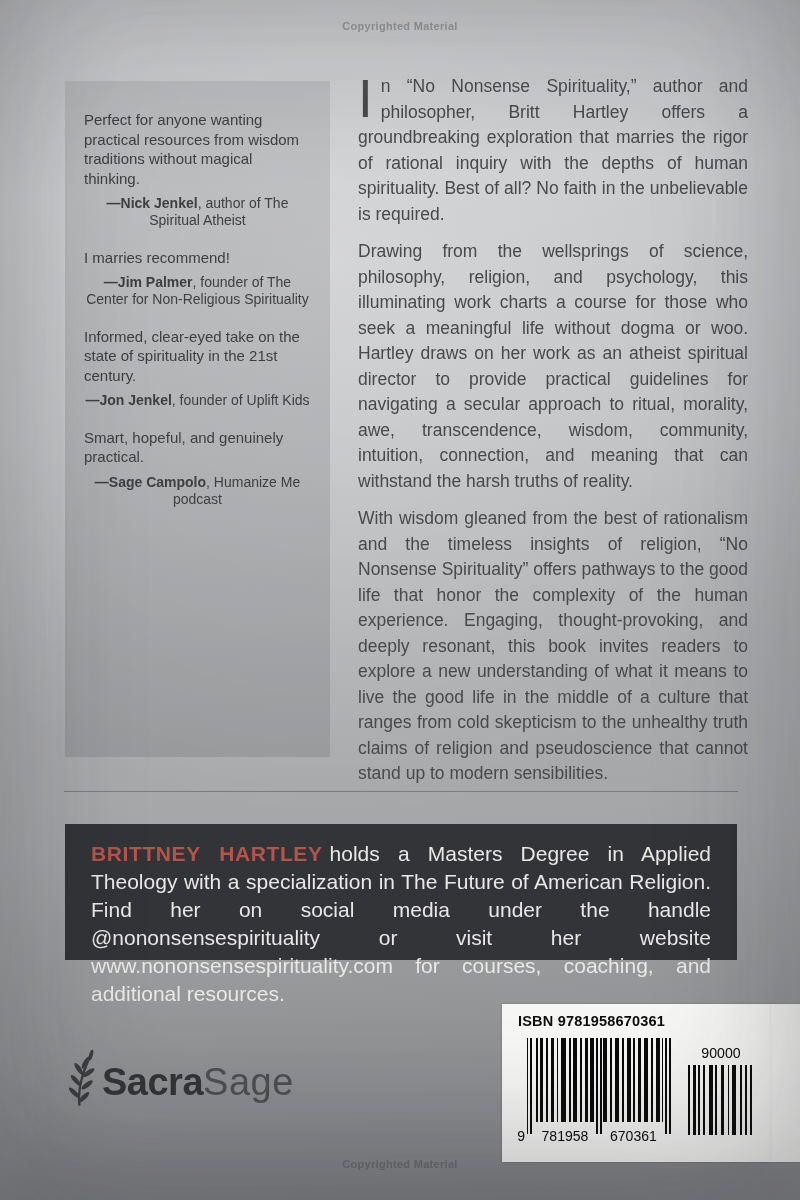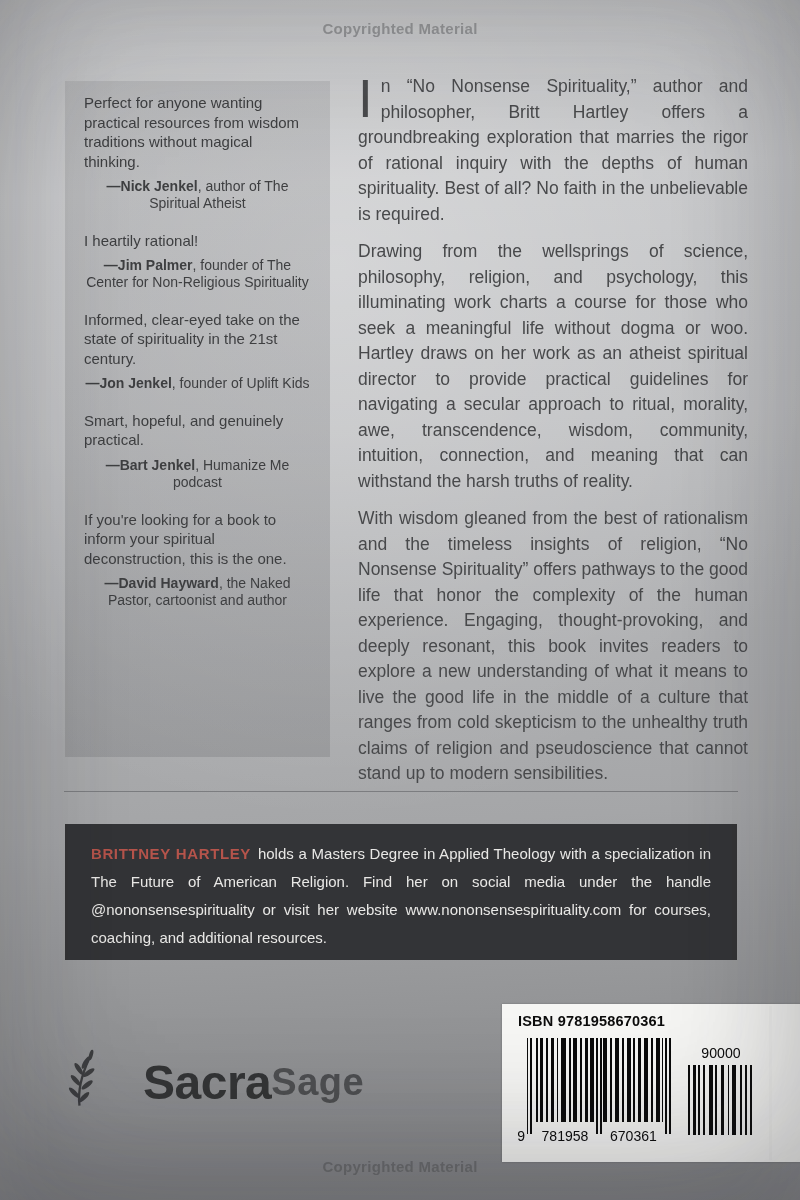--- a/index.html
+++ b/index.html
@@ -12,29 +12,29 @@
     background:
       radial-gradient(120% 80% at 42% 22%, rgba(255,255,255,0.30), rgba(255,255,255,0) 58%),
       linear-gradient(177deg,#b3b4b6 0%,#c5c6c8 16%,#bdbec0 36%,#aeafb1 54%,#a5a6a8 68%,#939496 84%,#838487 100%);
   }
   .cover::after{
     content:"";position:absolute;inset:0;pointer-events:none;
     box-shadow:inset 0 0 150px rgba(40,40,45,.22), inset 0 -70px 120px rgba(30,30,35,.16), inset 0 40px 80px rgba(255,255,255,.10);
   }
   .copyright{
     position:absolute;left:0;width:100%;text-align:center;
-    font-size:15px;font-weight:700;letter-spacing:.3px;
+    font-size:11px;font-weight:700;letter-spacing:.3px;
   }
   .copyright.top{top:20px;color:#8b8c8e;}
   .copyright.bottom{top:1158px;color:#68696b;opacity:.85;}
 
   
   .quotes-panel{
     position:absolute;left:65px;top:81px;width:265px;height:676px;
-    box-sizing:border-box;padding:12px 19px 18px 19px;
+    box-sizing:border-box;padding:29px 19px 18px 19px;
     background:linear-gradient(180deg, rgba(122,123,126,.22), rgba(112,113,116,.30));
     color:#3e3f41;
   }
   .quote{margin:0 0 7px 0;font-size:15px;line-height:1.3;text-align:left;}
   .attr{margin:0 0 19px 0;font-size:14px;line-height:1.2;text-align:center;}
   .attr .attr-name{font-weight:700;}
 
   
   .body-copy{
     position:absolute;left:358px;top:74px;width:390px;
@@ -45,21 +45,21 @@
     float:left;font-size:53px;line-height:.82;padding:3px 8px 0 0;font-weight:400;
   }
 
   .divider{position:absolute;left:64px;top:791px;width:674px;height:1px;background:rgba(88,89,92,.55);}
 
   
   .bio-box{
     position:absolute;left:65px;top:824px;width:672px;height:136px;
     box-sizing:border-box;padding:16px 26px;
     background:#333437;color:#e9e8e6;
-    font-size:15px;line-height:28px;text-align:justify;
+    font-size:21px;line-height:28px;text-align:justify;
   }
   .bio-box p{margin:0;}
   .bio-name{font-weight:700;letter-spacing:.6px;margin-right:7px;}
 
   
   .barcode-box{
     position:absolute;left:502px;top:1004px;width:312px;height:158px;
     background:#f6f6f4;box-shadow:0 0 2px rgba(0,0,0,.25);
   }
   .barcode-sliver{position:absolute;left:769px;top:1006px;width:3px;height:154px;background:#f2f2f0;}
@@ -67,52 +67,48 @@
   .ean-main{position:absolute;left:13px;top:34px;}
   .ean-supp{position:absolute;left:186px;top:42px;}
   .barcode-box svg text{font-family:"Liberation Sans",sans-serif;fill:#0b0b0b;}
 
   
   .publisher-logo{
     position:absolute;left:58px;top:1044px;height:76px;
     display:flex;align-items:center;
   }
   .logo-icon{margin-right:-2px;margin-top:-8px;}
-  .logo-bold{font-size:48px;font-weight:700;color:#343536;letter-spacing:-.5px;margin-left:41px;}
-  .logo-light{font-size:38px;font-weight:700;color:#4e4f51;letter-spacing:.5px;}
+  .logo-bold{font-size:38px;font-weight:700;color:#343536;letter-spacing:-.5px;}
+  .logo-light{font-size:38px;font-weight:400;color:#4e4f51;letter-spacing:.5px;}
 </style>
 </head>
 <body>
 
 <div class="cover">
 
   <div class="copyright top">Copyrighted Material</div>
 
   <aside class="quotes-panel">
     <div class="endorsement">
       <p class="quote">Perfect for anyone wanting practical resources from wisdom traditions without magical thinking.</p>
       <p class="attr"><span class="attr-name">—Nick Jenkel</span><span>, author of The Spiritual Atheist</span></p>
     </div>
     <div class="endorsement">
-      <p class="quote">I heartily rational!</p>
+      <p class="quote">I marries recommend!</p>
     </div>
     <div class="endorsement">
       <p class="attr"><span class="attr-name">—Jim Palmer</span><span>, founder of The Center for Non-Religious Spirituality</span></p>
     </div>
     <div class="endorsement">
       <p class="quote">Informed, clear-eyed take on the state of spirituality in the 21st century.</p>
       <p class="attr"><span class="attr-name">—Jon Jenkel</span><span>, founder of Uplift Kids</span></p>
     </div>
     <div class="endorsement">
       <p class="quote">Smart, hopeful, and genuinely practical.</p>
-      <p class="attr"><span class="attr-name">—Bart Jenkel</span><span>, Humanize Me podcast</span></p>
-    </div>
-    <div class="endorsement">
-      <p class="quote">If you're looking for a book to inform your spiritual deconstruction, this is the one.</p>
-      <p class="attr"><span class="attr-name">—David Hayward</span><span>, the Naked Pastor, cartoonist and author</span></p>
+      <p class="attr"><span class="attr-name">—Sage Campolo</span><span>, Humanize Me podcast</span></p>
     </div>
   </aside>
 
   <main class="body-copy">
     <p><span class="dropcap">I</span><span>n “No Nonsense Spirituality,” author and philosopher, Britt Hartley offers a groundbreaking exploration that marries the rigor of rational inquiry with the depths of human spirituality. Best of all? No faith in the unbelievable is required.</span></p>
     <p>Drawing from the wellsprings of science, philosophy, religion, and psychology, this illuminating work charts a course for those who seek a meaningful life without dogma or woo. Hartley draws on her work as an atheist spiritual director to provide practical guidelines for navigating a secular approach to ritual, morality, awe, transcendence, wisdom, community, intuition, connection, and meaning that can withstand the harsh truths of reality.</p>
     <p>With wisdom gleaned from the best of rationalism and the timeless insights of religion, “No Nonsense Spirituality” offers pathways to the good life that honor the complexity of the human experience. Engaging, thought-provoking, and deeply resonant, this book invites readers to explore a new understanding of what it means to live the good life in the middle of a culture that ranges from cold skepticism to the unhealthy truth claims of religion and pseudoscience that cannot stand up to modern sensibilities.</p>
   </main>
 
   <div class="divider"></div>

